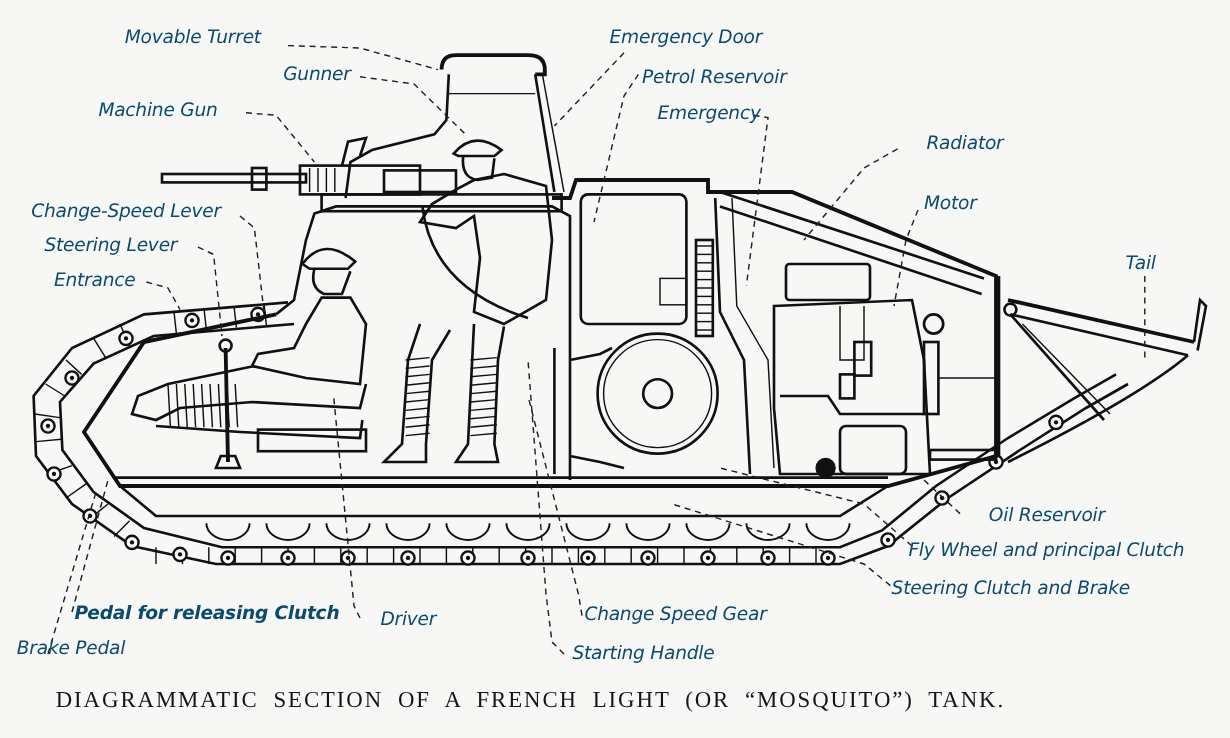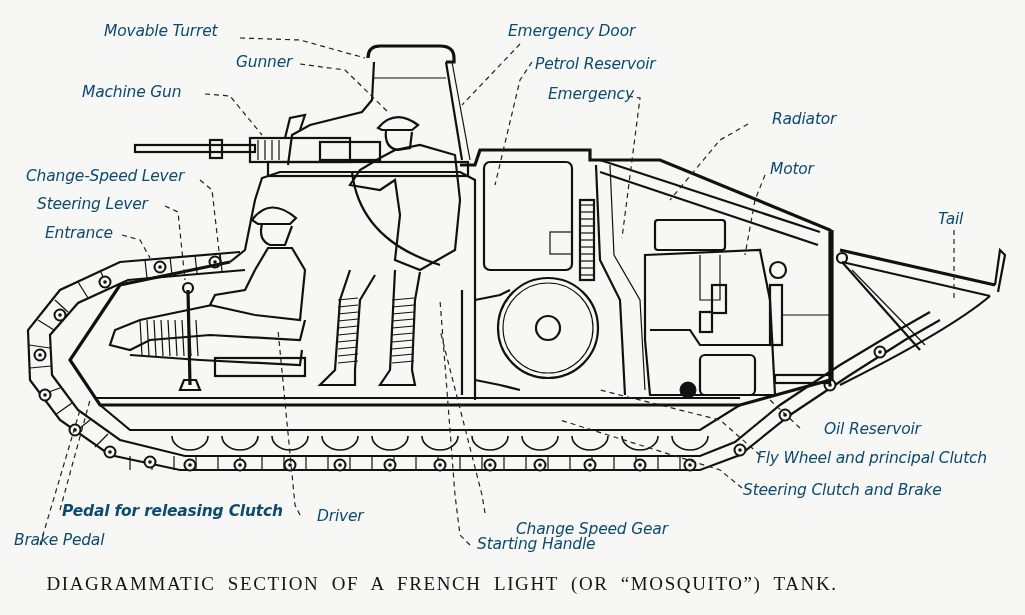--- a/index.html
+++ b/index.html
@@ -315,16 +315,16 @@
 <div class="lbl" style="left:548px; top:85px;">Emergency</div>
 <div class="lbl" style="left:772px; top:110px;">Radiator</div>
 <div class="lbl" style="left:770px; top:160px;">Motor</div>
 <div class="lbl" style="left:938px; top:210px;">Tail</div>
 <div class="lbl" style="left:824px; top:420px;">Oil Reservoir</div>
 <div class="lbl" style="left:757px; top:449px;">Fly Wheel and principal Clutch</div>
 <div class="lbl" style="left:743px; top:481px;">Steering Clutch and Brake</div>
 <div class="lbl" style="left:62px; top:502px;font-weight:bold;">Pedal for releasing Clutch</div>
 <div class="lbl" style="left:14px; top:531px;">Brake Pedal</div>
 <div class="lbl" style="left:317px; top:507px;">Driver</div>
-<div class="lbl" style="left:487px; top:520px;margin-left:29px;">Change Speed Gear</div>
+<div class="lbl" style="left:487px; top:503px;">Change Speed Gear</div>
 <div class="lbl" style="left:477px; top:535px;">Starting Handle</div>
 
 <div class="caption">DIAGRAMMATIC SECTION OF A FRENCH LIGHT (OR “MOSQUITO”) TANK.</div>
 
 </body></html>

